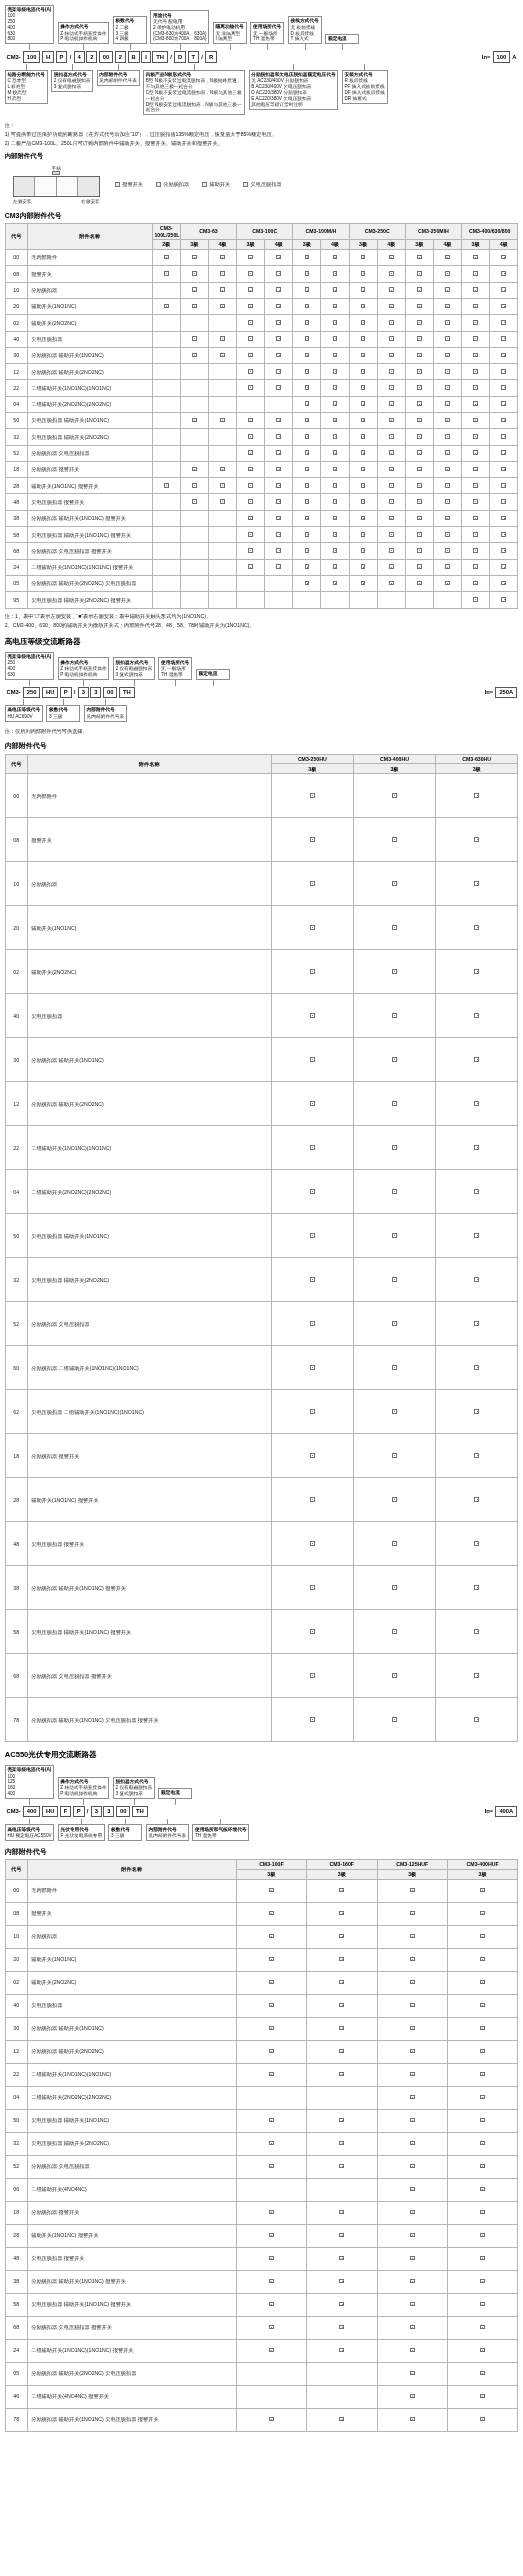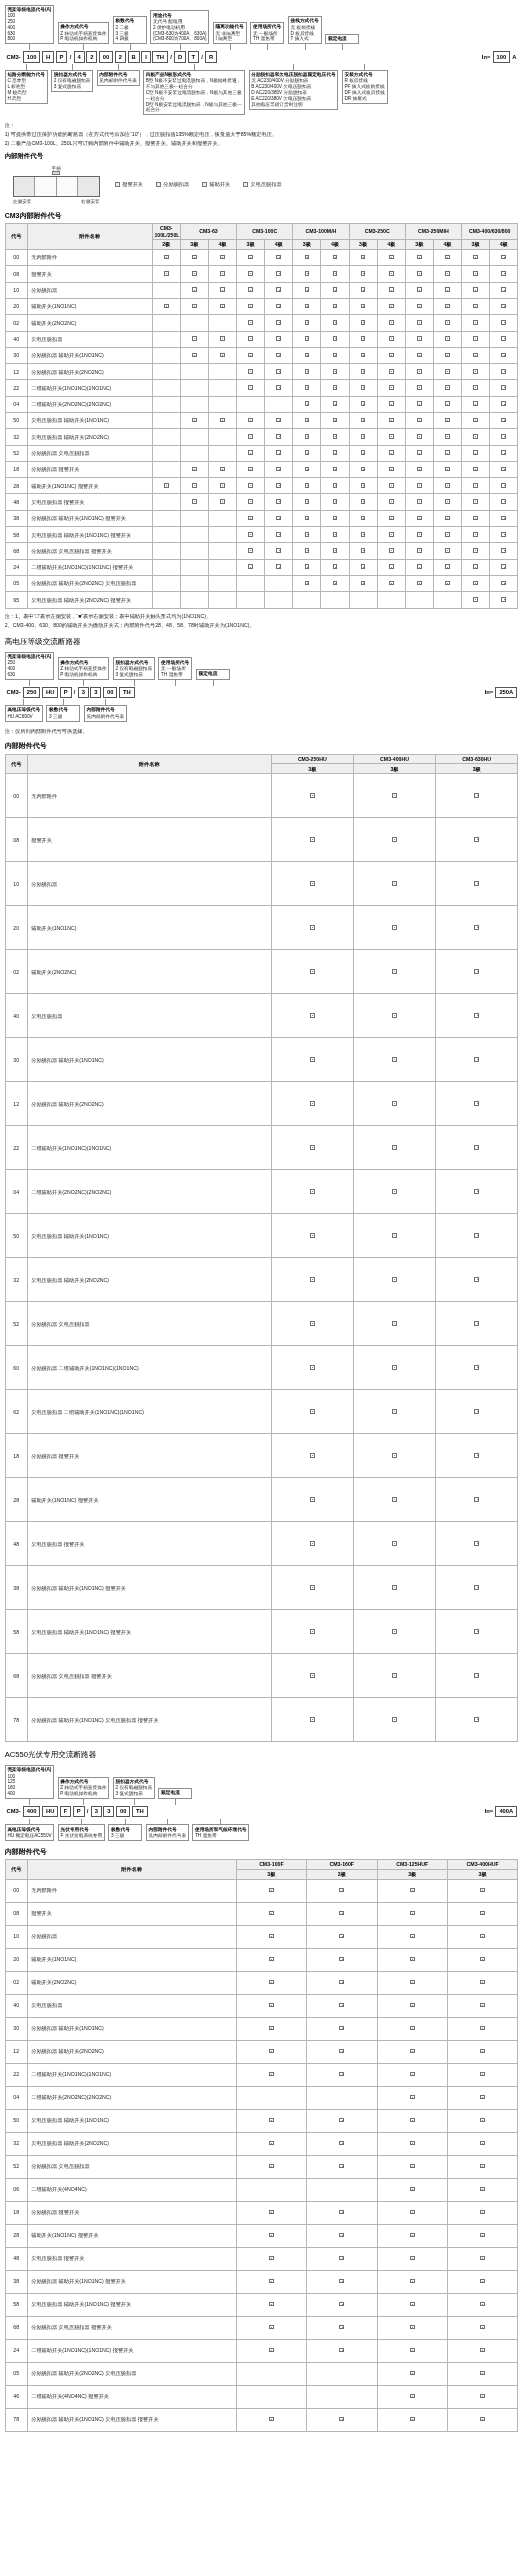--- a/index.html
+++ b/index.html
@@ -52,21 +52,21 @@
   .breaker-body { display:flex; width:87px; height:21px; border:0.6px solid #666; }
   .breaker-body .comp { flex:1; border-right:0.6px solid #999; background:#fafafa; }
   .breaker-body .comp:last-child { border-right:none; }
   .breaker-body .comp.dark { background:#e8e8e8; }
   .mini-captions { display:flex; justify-content:space-between; width:87px; font-size:4.7px; margin-top:1.2px; color:#333; }
   .legend { display:flex; gap:12.8px; align-items:center; }
   .legend-item { display:inline-flex; align-items:center; gap:2.3px; font-size:5.2px; }
   .legend-square { width:5.2px; height:5.2px; border:0.6px solid #777; background:#eee; display:inline-block; }
 
   
-  .sec-title { font-weight:normal; font-size:7.6px; color:#000; margin:8.1px 0 4.7px 0; }
+  .sec-title { font-weight:bold; font-size:7.6px; color:#000; margin:8.1px 0 4.7px 0; }
   .tbl-title { font-weight:bold; font-size:7px; color:#000; margin:5.8px 0 2.3px 0; }
 
   
   .tbl-host { margin-bottom:3.5px; }
   table.acc-table { border-collapse:collapse; width:100%; table-layout:fixed; }
   .acc-table th, .acc-table td {
     border:0.6px solid #b5b5b5; font-size:5.2px; line-height:6.4px;
     padding:1.2px 1.7px; text-align:center; vertical-align:middle; color:#1c1c1c;
   }
   .acc-table th { background:#efefef; font-weight:bold; color:#000; }

